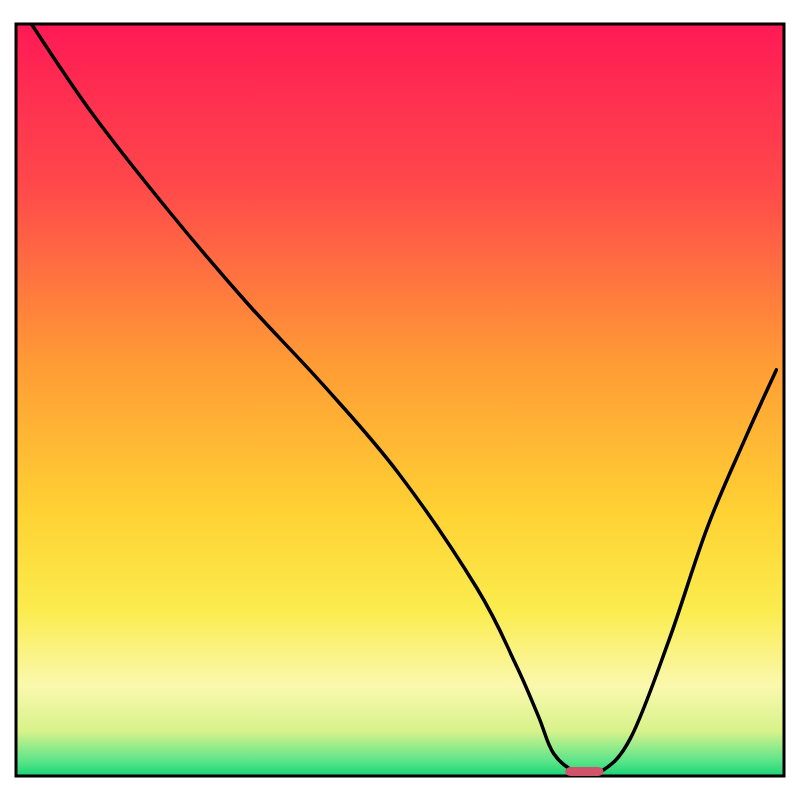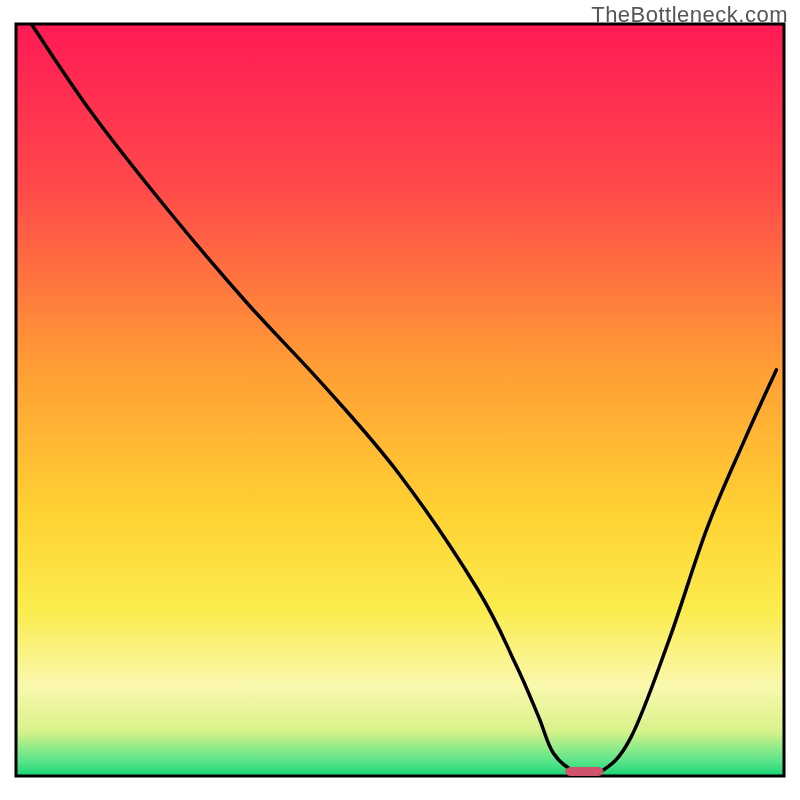--- a/index.html
+++ b/index.html
@@ -56,14 +56,13 @@
 
     <rect x="16" y="24" width="768" height="752" fill="url(#bg-grad)"></rect>
 
     <rect x="16" y="24" width="768" height="752" fill="none" stroke="#000" stroke-width="3"></rect>
 
     <path id="curve-path" clip-path="url(#plot-clip)" fill="none" stroke="#000000" stroke-width="3.5" stroke-linecap="round" d="M 31.36 24.00 C 42.42 40.24, 67.92 80.40, 92.80 114.24 C 117.68 148.08, 141.95 178.16, 169.60 212.00 C 197.25 245.84, 218.75 271.11, 246.40 302.24 C 274.05 333.37, 295.55 353.83, 323.20 384.96 C 350.85 416.09, 372.35 438.65, 400.00 475.20 C 427.65 511.75, 456.06 554.16, 476.80 588.00 C 497.54 621.84, 504.14 640.19, 515.20 663.20 C 526.26 686.21, 531.33 699.60, 538.24 715.84 C 545.15 732.08, 546.69 743.29, 553.60 753.44 C 560.51 763.59, 568.35 768.86, 576.64 772.24 C 584.93 775.62, 590.00 778.33, 599.68 772.24 C 609.36 766.15, 617.96 762.09, 630.40 738.40 C 642.84 714.71, 654.98 678.54, 668.80 640.64 C 682.62 602.74, 693.38 564.39, 707.20 527.84 C 721.02 491.29, 733.16 466.03, 745.60 437.60 C 758.04 409.17, 770.79 382.10, 776.32 369.92"></path>
 
     <rect id="marker-rect" rx="6" ry="6" fill="#cf546b" x="565.12" y="766.98" width="38.40" height="9.02"></rect>
   </svg>
 
-  <div class="watermark">TheBottleneck.com</div>
 </div>
 
 </body></html>

